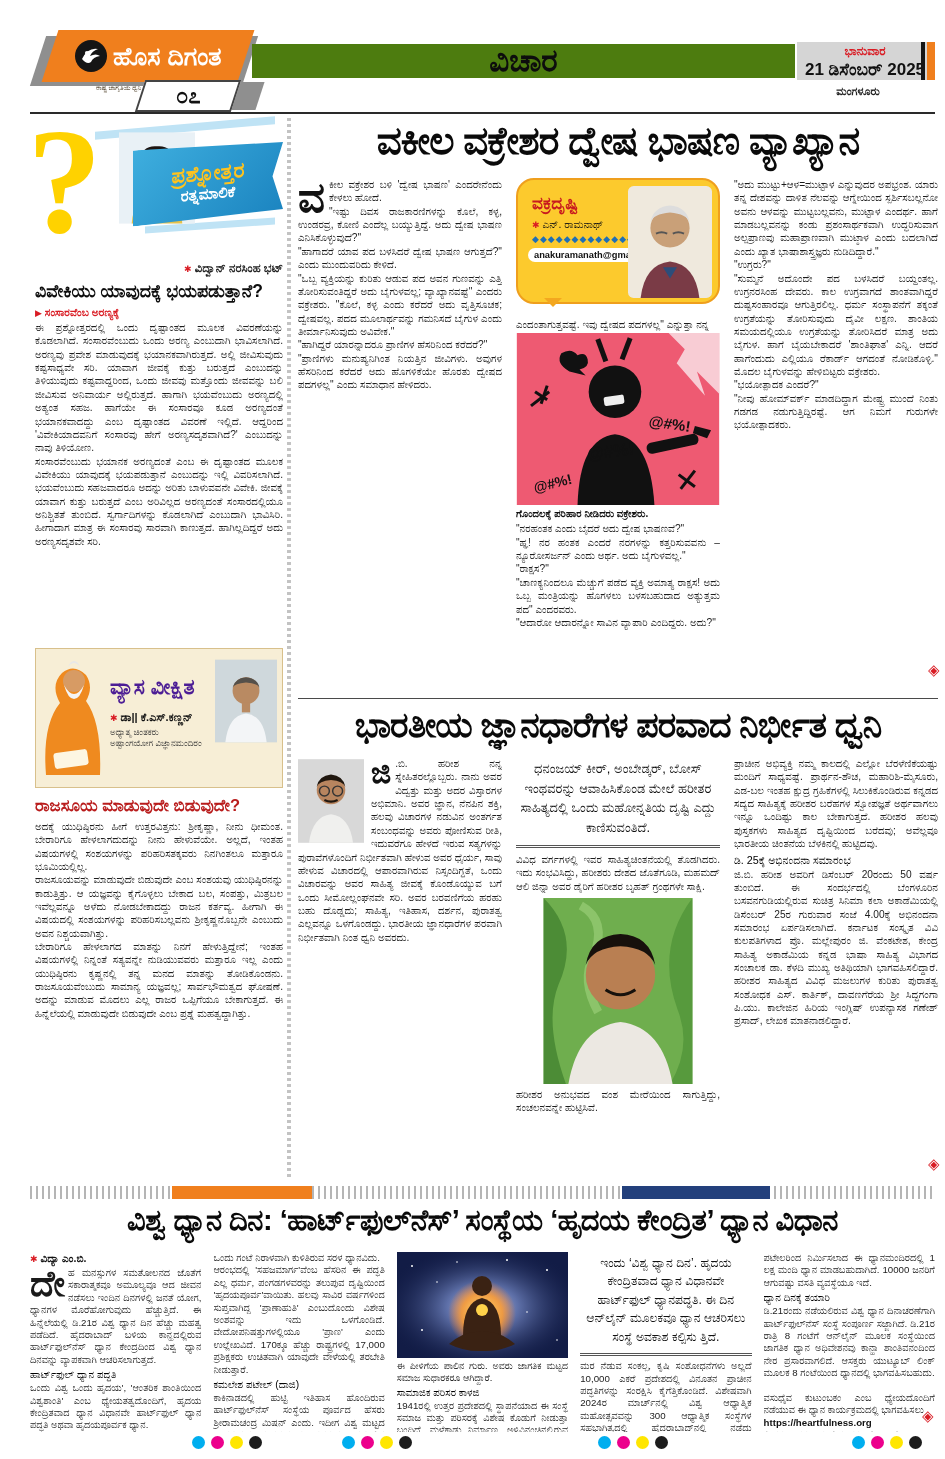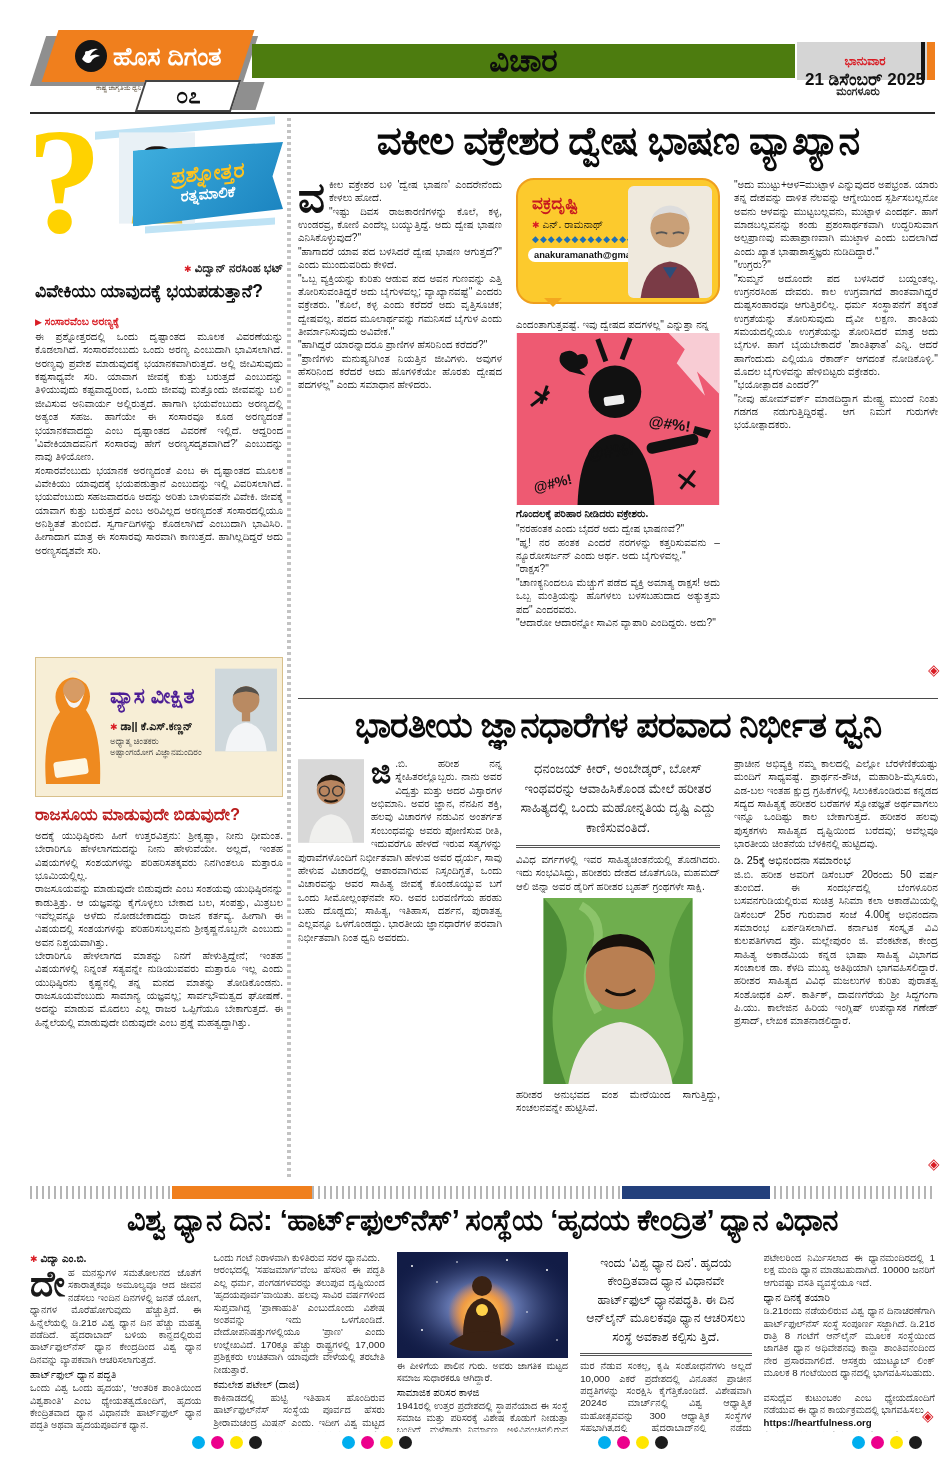--- a/index.html
+++ b/index.html
@@ -12,21 +12,21 @@
                display:flex;align-items:center;justify-content:center;}
   .mast-inner{transform:skewX(18deg);display:flex;align-items:center;gap:5px;}
   .paper-name{color:#fff;font-weight:bold;font-size:25px;letter-spacing:0;line-height:1;}
   .tagline{position:absolute;left:96px;top:84px;font-size:6.5px;color:#3a2a10;transform:none;}
   .pg-gray{left:226px;top:82px;width:34px;height:28px;background:#8f8f8f;transform:skewX(-18deg);}
   .pg-box{left:140px;top:80px;width:92px;height:28px;background:#fff;border:2px solid #444;
           transform:skewX(-18deg);display:flex;align-items:center;justify-content:center;}
   .pg-num{transform:skewX(18deg);font-size:22px;font-weight:bold;color:#111;line-height:1;}
   .sec-bar{left:252px;top:44px;width:543px;height:34px;background:#4d7c0f;display:flex;align-items:center;justify-content:center;}
   .sec-title{font-size:31px;font-weight:800;color:#0d0d0d;letter-spacing:0;}
-  .date-box{left:797px;top:42px;width:136px;height:38px;background:#d5d5d5;text-align:center;padding-top:12px;box-sizing:border-box;}
+  .date-box{left:797px;top:42px;width:136px;height:38px;background:#d5d5d5;text-align:center;padding-top:2px;box-sizing:border-box;}
   .day{font-size:12px;font-weight:bold;color:#d91c24;line-height:1.25;}
   .date{font-size:17px;font-weight:bold;color:#111;line-height:1.25;}
   .city{left:797px;top:85px;width:122px;text-align:center;font-size:11px;font-weight:bold;color:#222;}
   .vb-black{left:921px;top:42px;width:4px;height:38px;background:#161616;}
   .vb-orange{left:927px;top:42px;width:8px;height:38px;background:#f07f1d;}
   .rule-top{left:30px;top:112px;width:905px;height:2px;background:#2a2a2a;}
   
   .bodytxt{white-space:pre-line;text-align:justify;font-size:10.2px;line-height:1.31;color:#1c1c1c;}
   .subhead{font-weight:normal;font-size:10.8px;color:#000;margin:3px 0 1px;}
   .star{color:#d91c24;font-size:9px;}
@@ -40,21 +40,21 @@
   .qa-deco2{position:absolute;left:110px;top:104px;width:130px;height:7px;background:#bfe3f5;transform:skewY(-4deg);}
   .qmark{position:absolute;left:-8px;top:-12px;font-size:150px;font-weight:800;color:#ffd200;line-height:150px;font-family:"Liberation Serif",serif;}
   .qa-photo{position:absolute;left:84px;top:14px;width:76px;height:92px;}
   .qa-ribbon{position:absolute;left:98px;top:26px;width:150px;height:76px;background:linear-gradient(135deg,#3eaede,#1b84c0);
              transform:skewY(-5deg);clip-path:polygon(0 0,100% 6%,93% 50%,100% 94%,0 100%);
              display:flex;flex-direction:column;align-items:center;justify-content:center;z-index:2;}
   .qa-r1{font-size:21px;font-weight:800;color:#ffc31e;line-height:1.1;}
   .qa-r2{font-size:15px;font-weight:800;color:#ffffff;line-height:1.2;}
   .qa-byline{text-align:right;font-size:11.5px;font-weight:bold;color:#222;margin-top:2px;}
   .qa-head{font-size:17.5px;font-weight:800;color:#0d0d0d;margin-top:6px;line-height:1.2;}
-  .qa-lead{font-size:10.5px;font-weight:bold;color:#d91c24;margin:13px 0 2px;}
+  .qa-lead{font-size:10.5px;font-weight:bold;color:#d91c24;margin:4px 0 2px;}
   .qa-body{height:322px;overflow:hidden;}
   .vyasa-box{position:relative;margin-top:5px;height:140px;background:#f7eed6;border:1px solid #d8c08b;box-sizing:border-box;}
   .vyasa-title{position:absolute;left:74px;top:26px;font-size:21px;font-weight:800;color:#4c1d95;}
   .vyasa-auth{position:absolute;left:74px;top:62px;font-size:11px;font-weight:bold;color:#111;}
   .vyasa-roles{position:absolute;left:74px;top:78px;font-size:8.6px;color:#333;line-height:1.3;}
   .vyasa-photo{position:absolute;right:5px;top:10px;width:62px;height:84px;}
   .vyasa-sage{position:absolute;left:4px;top:6px;width:66px;height:126px;}
   .left-head2{font-size:16.5px;font-weight:800;color:#b91c1c;margin-top:8px;line-height:1.2;}
   .left-body2{height:352px;overflow:hidden;margin-top:4px;}
   .vsep{left:287px;top:118px;width:4px;height:1062px;

